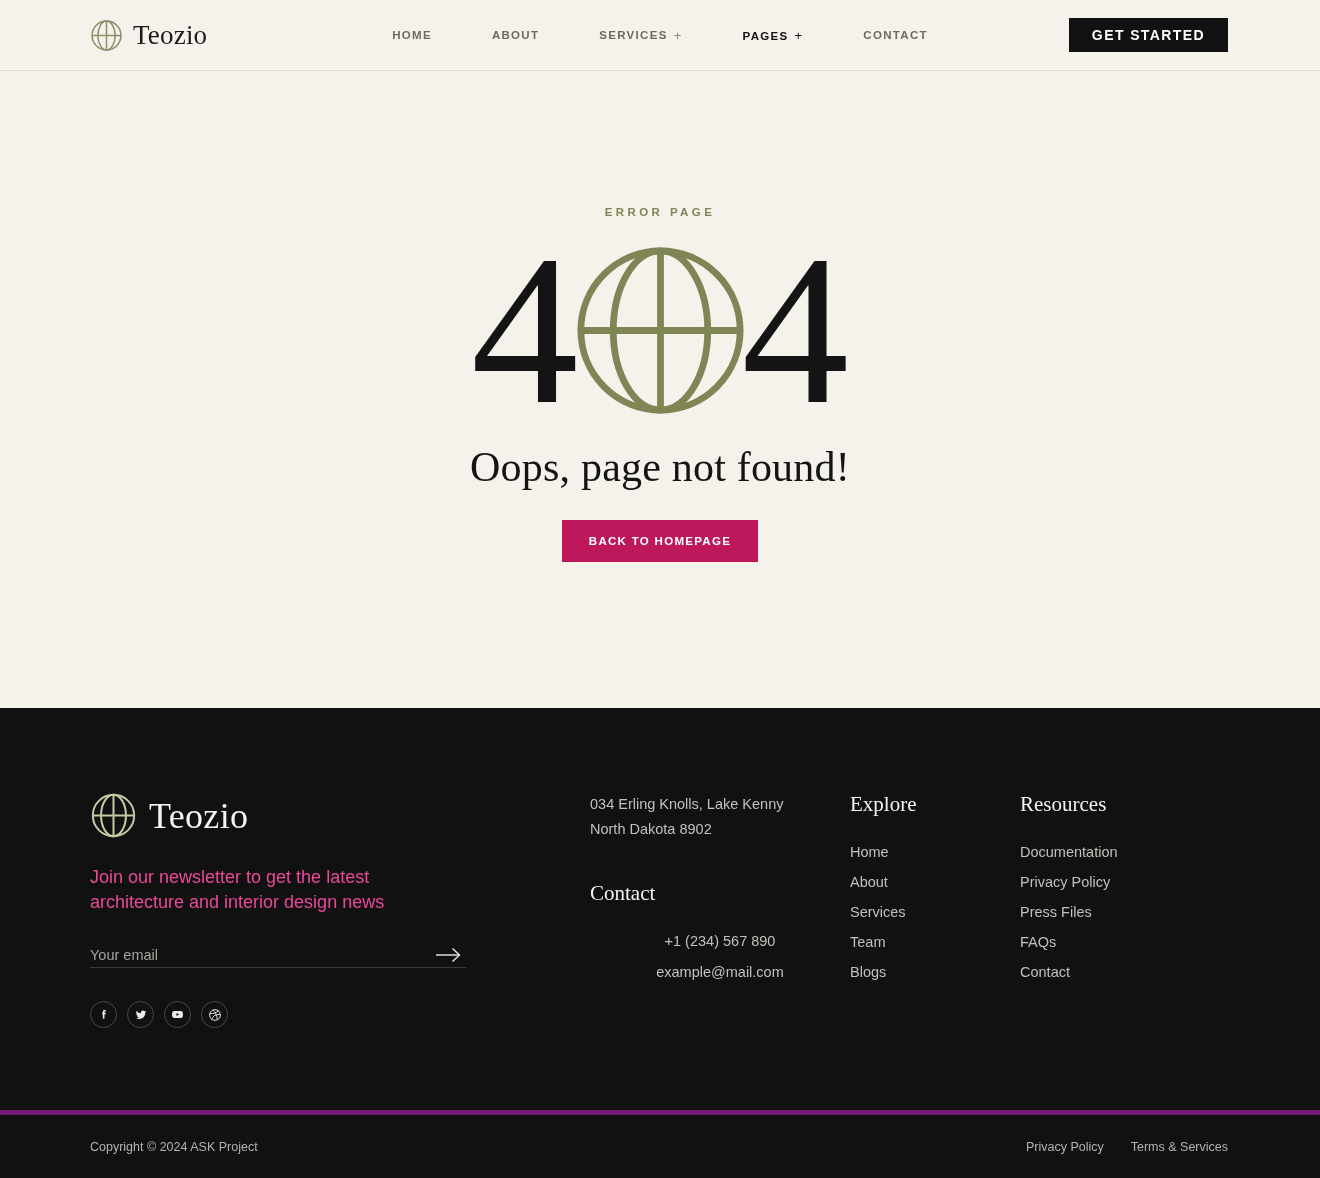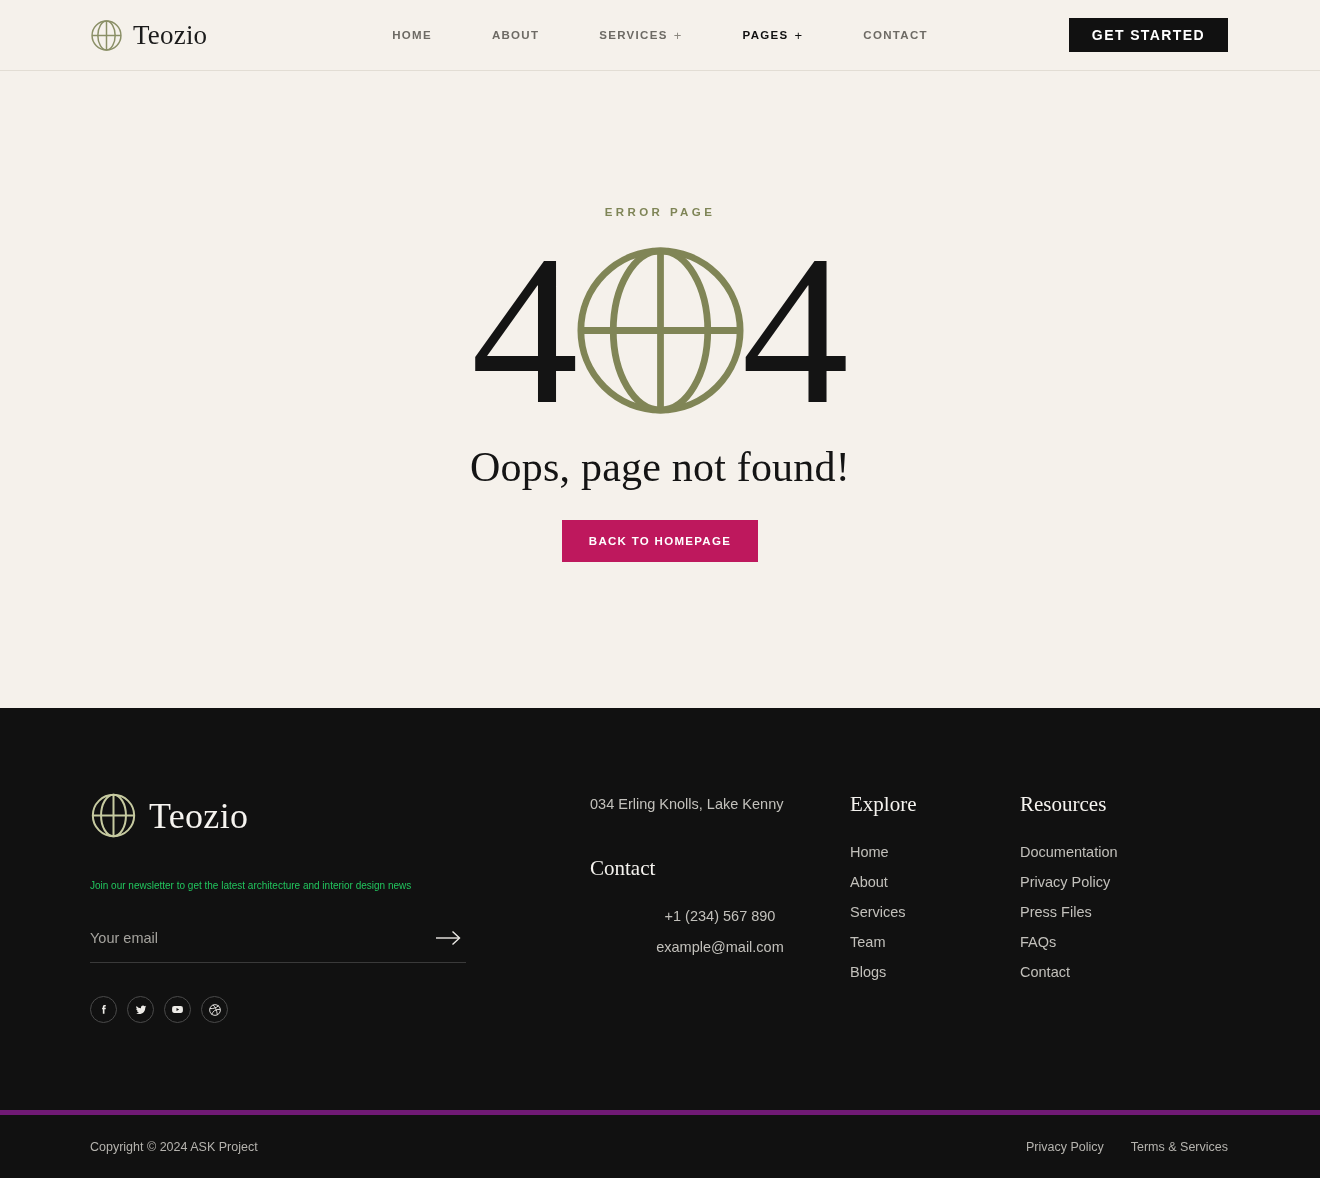--- a/index.html
+++ b/index.html
@@ -44,21 +44,21 @@
     letter-spacing:1.3px;
     font-weight:600;
     color:#6d6a64;
     padding:0 30px;
     display:flex;
     align-items:center;
     gap:6px;
     cursor:pointer;
     white-space:nowrap;
   }
-  .nav-item.active { color:#111; font-weight:700; }
+  .nav-item.active { color:#111; font-weight:700;align-items:flex-end; }
   .nav-plus { font-size:13px; font-weight:400; color:#8b887f; line-height:1; }
   .nav-item.active .nav-plus { color:#111; }
   .cta-btn {
     margin-left:auto;
     background:#111111;
     color:#ffffff;
     border:none;
     font-size:14px;
     font-weight:700;
     letter-spacing:1.4px;
@@ -143,33 +143,33 @@
   .f-col-brand { width:500px; }
   .footer-brand { display:flex; align-items:center; gap:12px; }
   .footer-mark { width:47px; height:47px; display:block; }
   .footer-name {
     font-family:"Liberation Serif", serif;
     font-size:36px;
     color:#f6f4f0;
     letter-spacing:.3px;
   }
   .newsletter-text {
-    margin-top:34px;
-    font-size:10px;
+    margin-top:26px;
+    font-size:18px;
     line-height:25px;
-    color:#22c55e;
+    color:#ec4899;
     width:340px;
   }
   .subscribe {
     margin-top:32px;
     width:376px;
     border-bottom:1px solid #3a3a3a;
     display:flex;
     align-items:flex-start;
-    padding-bottom:16px;
+    padding-bottom:4px;
   }
   .subscribe input {
     flex:1;
     background:transparent;
     border:none;
     outline:none;
     color:#e9e7e3;
     font-size:14.5px;
     font-family:"Liberation Sans", sans-serif;
   }
@@ -345,20 +345,21 @@
               <path d="M3.3 9.5c5.5.6 11.4-1.1 15-5.2"></path>
               <path d="M6.3 19.8C8 14.4 12.6 10.5 20.6 10.9"></path>
               <path d="M8.6 3.2c3.6 3.6 6.4 8.3 7.4 17"></path>
             </svg>
           </a>
         </div>
       </div>
 
       <div class="f-col f-col-address">
         <div class="f-line">034 Erling Knolls, Lake Kenny</div>
+        <div class="f-line">North Dakota 8902</div>
         <div class="f-head second">Contact</div>
         <div class="f-contact-line first">+1 (234) 567 890</div>
         <div class="f-contact-line">example@mail.com</div>
       </div>
 
       <div class="f-col f-col-explore">
         <div class="f-head">Explore</div>
         <a class="f-link">Home</a>
         <a class="f-link">About</a>
         <a class="f-link">Services</a>

